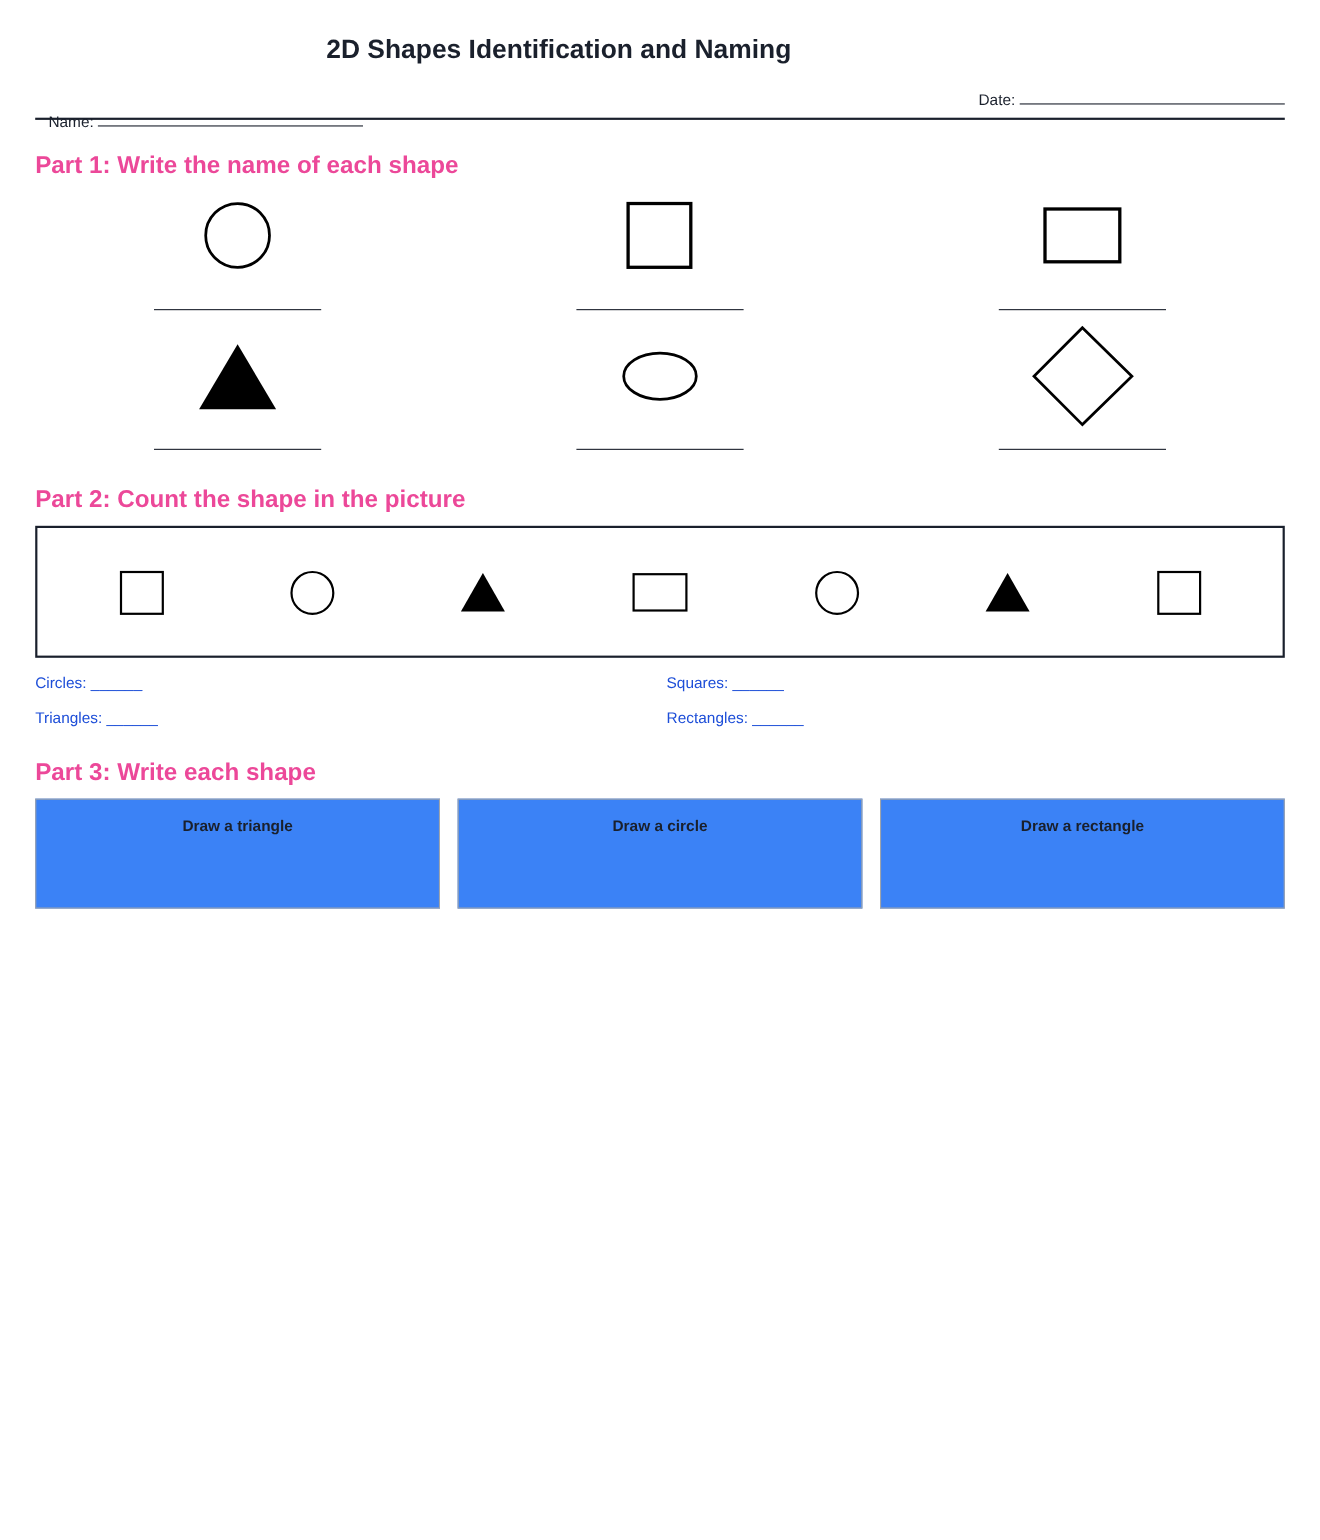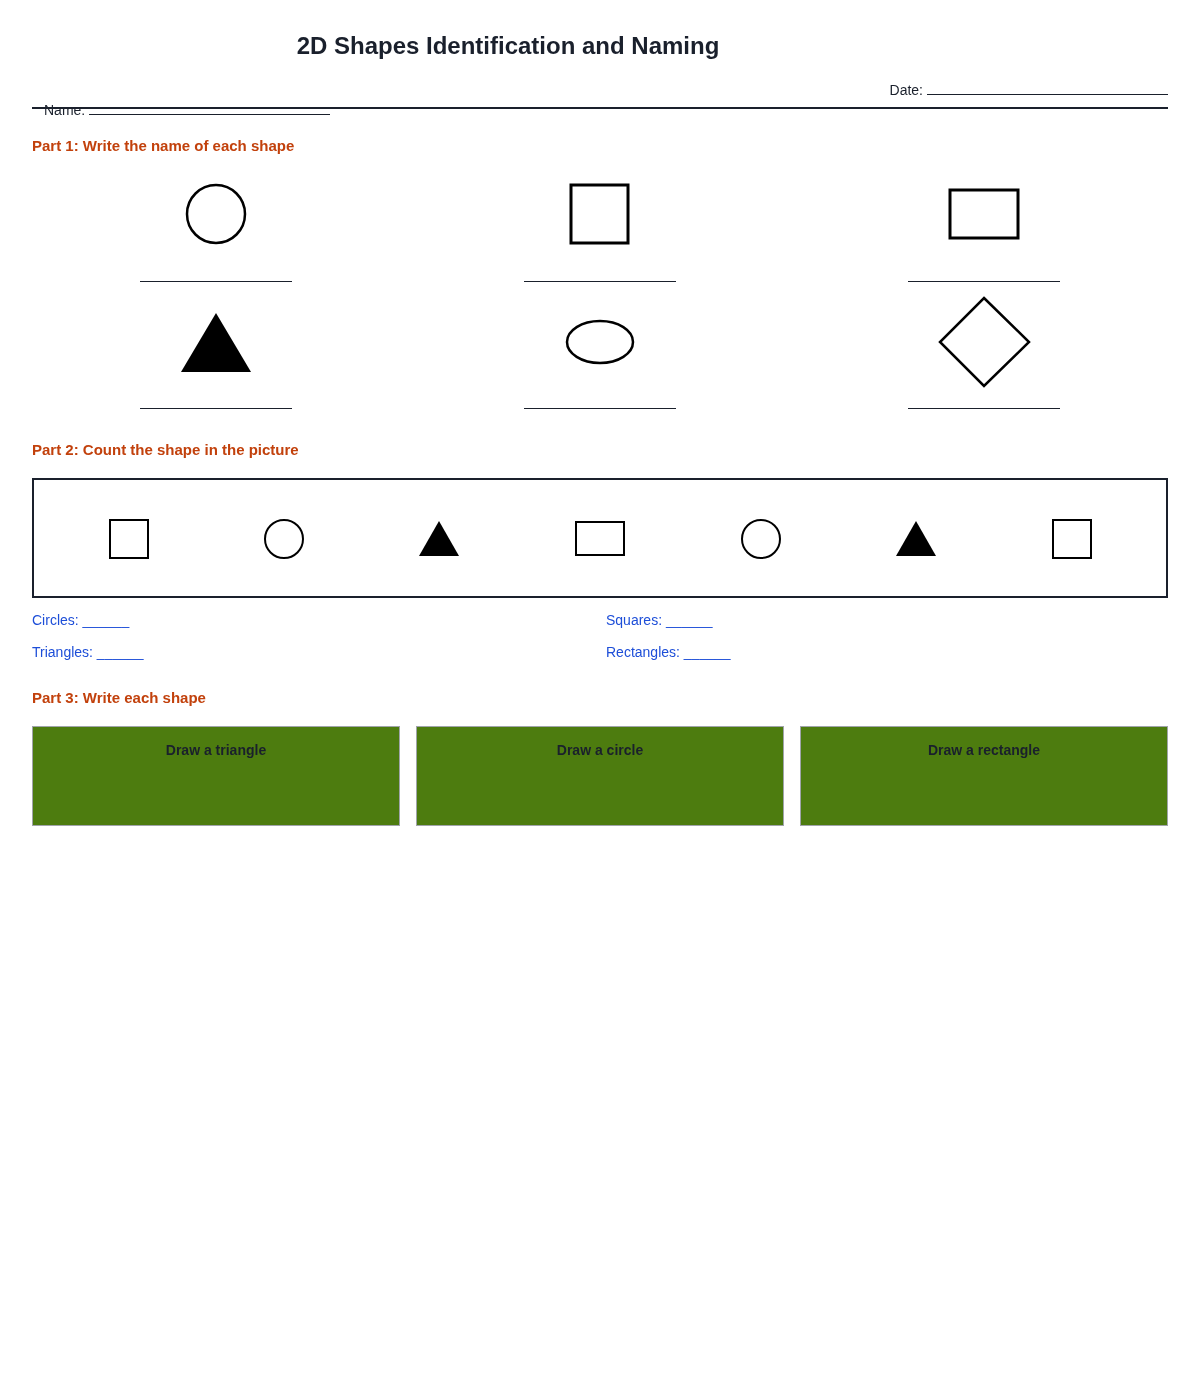--- a/index.html
+++ b/index.html
@@ -13,32 +13,32 @@
     }
     .header-row {
       position: absolute; left: 32px; top: 80px; width: 1136px; height: 20px;
       font-size: 14px; color: #1a202c;
     }
     .name-field { position: absolute; left: 12px; top: 0; margin-top: 20px; }
     .date-field { position: absolute; right: 0; top: 0; }
     .blank-line { display: inline-block; border-bottom: 1px solid #1a202c; height: 14px; vertical-align: baseline; margin-left: 4px; }
     .header-rule { position: absolute; left: 32px; top: 107px; width: 1136px; height: 2px; background: #1a202c; }
     .section-title {
-      position: absolute; left: 32px; font-size: 15px; font-weight: bold; color: #c2410c; margin: 0;
+      position: absolute; left: 32px; font-size: 22px; font-weight: bold; color: #ec4899; margin: 0;
     }
     .answer-line { position: absolute; height: 1px; background: #1a202c; width: 152px; }
     .count-box {
       position: absolute; left: 32px; top: 478px; width: 1132px; height: 116px;
       border: 2px solid #1a202c;
     }
     .count-box svg { position: absolute; top: 38px; }
     .count-label { position: absolute; font-size: 14px; color: #1d4ed8; }
     .draw-box {
       position: absolute; top: 726px; width: 366px; height: 98px;
-      border: 1px solid #a0a4aa; background: #4d7c0f;
+      border: 1px solid #a0a4aa; background: #3b82f6;
     }
     .draw-box-label {
       position: absolute; top: 15px; left: 0; width: 100%; text-align: center;
       font-size: 14px; font-weight: bold; color: #1a202c;
     }
   </style>
 </head>
 <body>
 
 <h1 class="title">2D Shapes Identification and Naming</h1>

